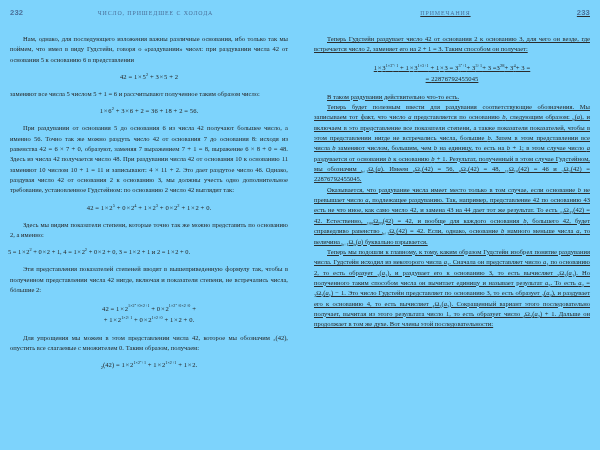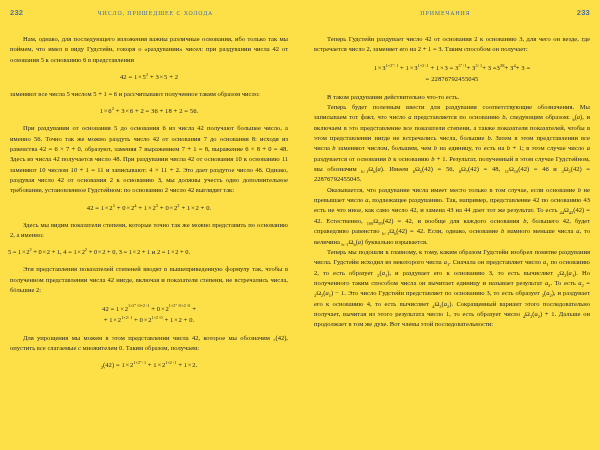--- a/index.html
+++ b/index.html
@@ -8,31 +8,31 @@
     width:600px;height:450px;
     background:#ffffff;
     font-family:"Liberation Serif","DejaVu Serif",serif;
     color:#2b2b2b;
     overflow:hidden;
   }
   .spread{
     position:relative;
     width:600px;height:450px;
     display:flex;
-    background:#fde047;
+    background:#7dd3fc;
     justify-content:space-between;
   }
   .page{
     position:relative;
     width:300px;height:450px;
     box-sizing:border-box;
     padding:8px 14px 6px 14px;
   }
   .page.left{padding-left:10px;padding-right:12px;}
-  .page.right{padding-left:14px;padding-right:10px;}
+  .page.right{padding-left:14px;padding-right:10px;text-decoration:underline;}
 
   
   .runhead{
     display:flex;
     align-items:baseline;
     height:14px;
     font-size:6.1px;
     color:#4a6f98;
     letter-spacing:.09em;
   }

